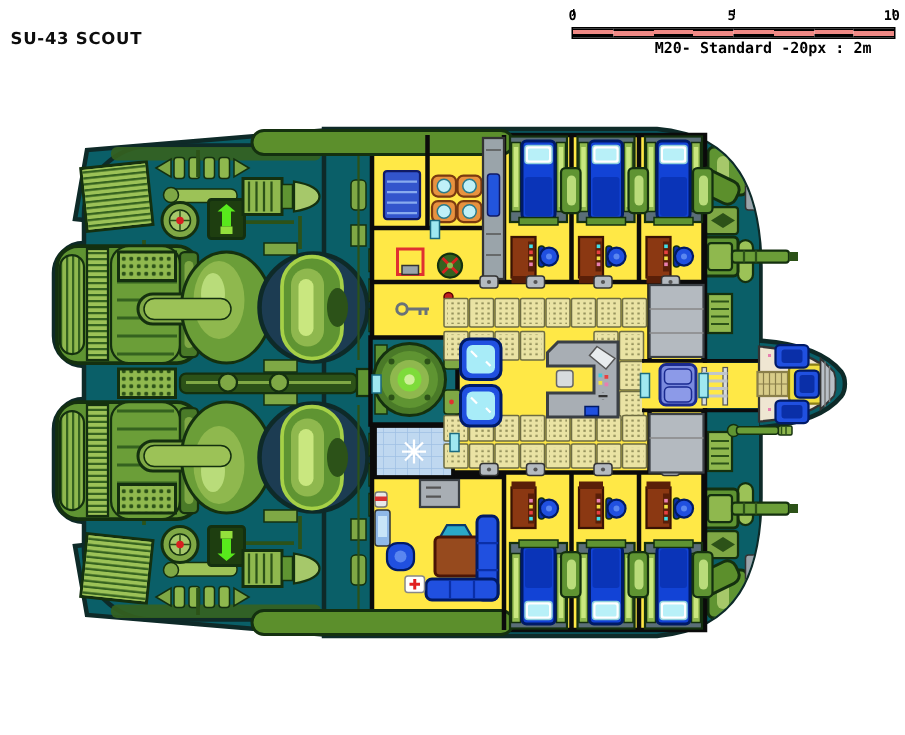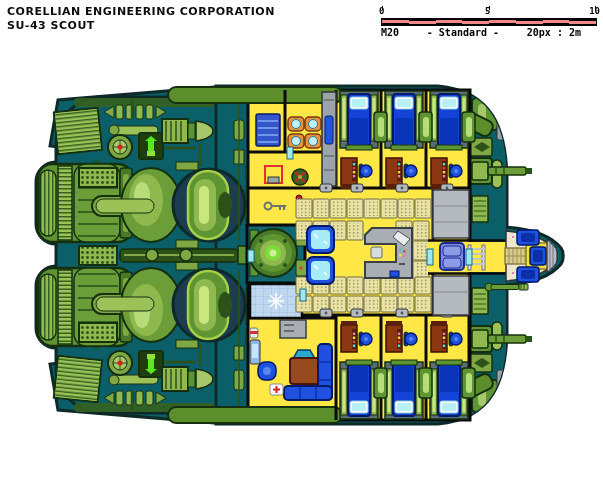--- a/index.html
+++ b/index.html
@@ -12,21 +12,21 @@
   .sb{position:absolute;left:381px;top:6px;width:216px;}
   .sb-nums{position:relative;height:11px;font:bold 9px "DejaVu Sans Mono",monospace;color:#000;}
   .sb-nums span{position:absolute;top:0;}
   .n0{left:-2px;} .n5{left:104px;} .n10{right:-3px;margin-left:10px;}
   .tick{position:absolute;top:8px;width:1px;height:4px;background:#000;}
   .k0{left:1px;} .k5{left:108px;} .k10{left:214px;}
   .sb-bar{margin-top:1px;height:8px;border:1px solid #000;display:flex;width:216px;box-sizing:border-box;}
   .seg{width:27px;height:100%;}
   .seg.a{background:linear-gradient(#000 1px,#f08985 1px,#f08985 4px,#000 4px);}
   .seg.b{background:linear-gradient(#000 2px,#f08985 2px,#f08985 5px,#000 5px);}
-  .sb-labels{display:flex;justify-content:space-between;width:200px;margin-top:1px;
+  .sb-labels{display:flex;justify-content:flex-end;width:200px;margin-top:1px;
              font:bold 10px "DejaVu Sans Mono",monospace;color:#000;}
 </style>
 </head>
 <body>
 
 <div id="stage">
 
 <svg id="ship" width="603" height="490" viewBox="0 0 603 490">
 <defs>
   <clipPath id="bodyClip">
@@ -667,21 +667,20 @@
 </g>
 
 <g stroke="#14300F" stroke-width="1">
   <circle cx="489" cy="287" r="4" fill="#5F9432"></circle>
   <rect x="491" y="284.5" width="28" height="5" rx="2" fill="#6B9E38"></rect>
   <rect x="519" y="284" width="9" height="6" rx="1" fill="#8FB84E"></rect>
   <path d="M521,284 V290 M524,284 V290" stroke="#2C5218"></path>
 </g>
 </svg>
 
-<div class="title t1">CORELLIAN ENGINEERING CORPORATION</div>
 <div class="title t2">SU-43 SCOUT</div>
 
 <div class="sb">
   <div class="sb-nums">
     <span class="n0">0</span>
     <span class="n5">5</span>
     <span class="n10">10</span>
     <span class="tick k0"></span>
     <span class="tick k5"></span>
     <span class="tick k10"></span>

